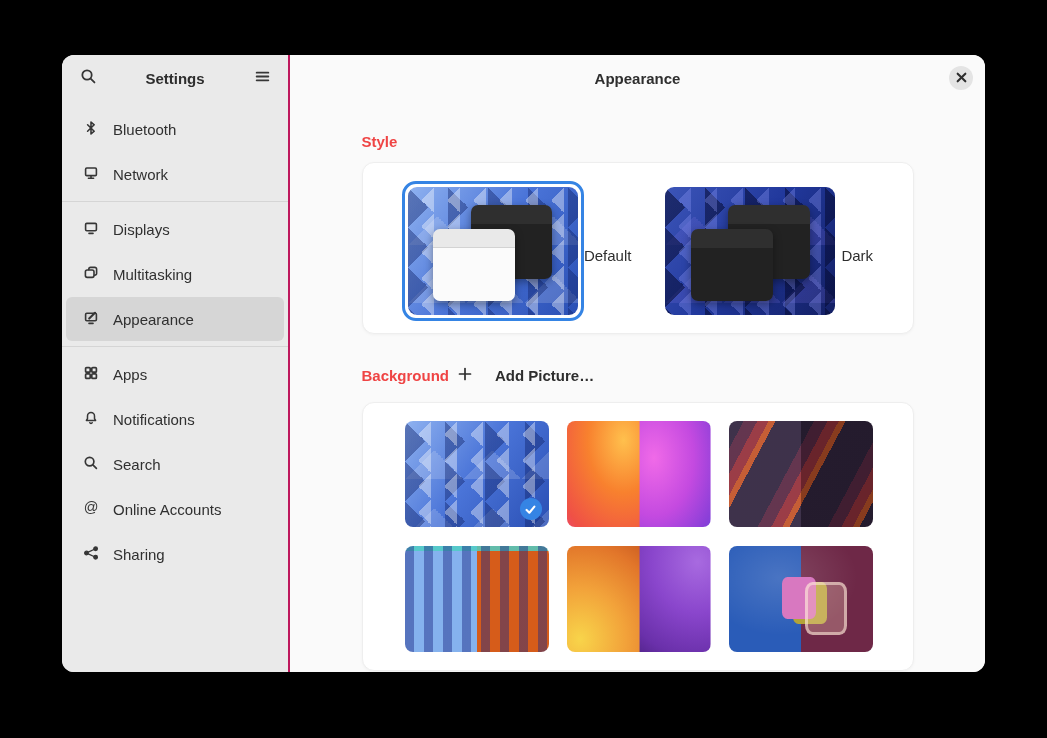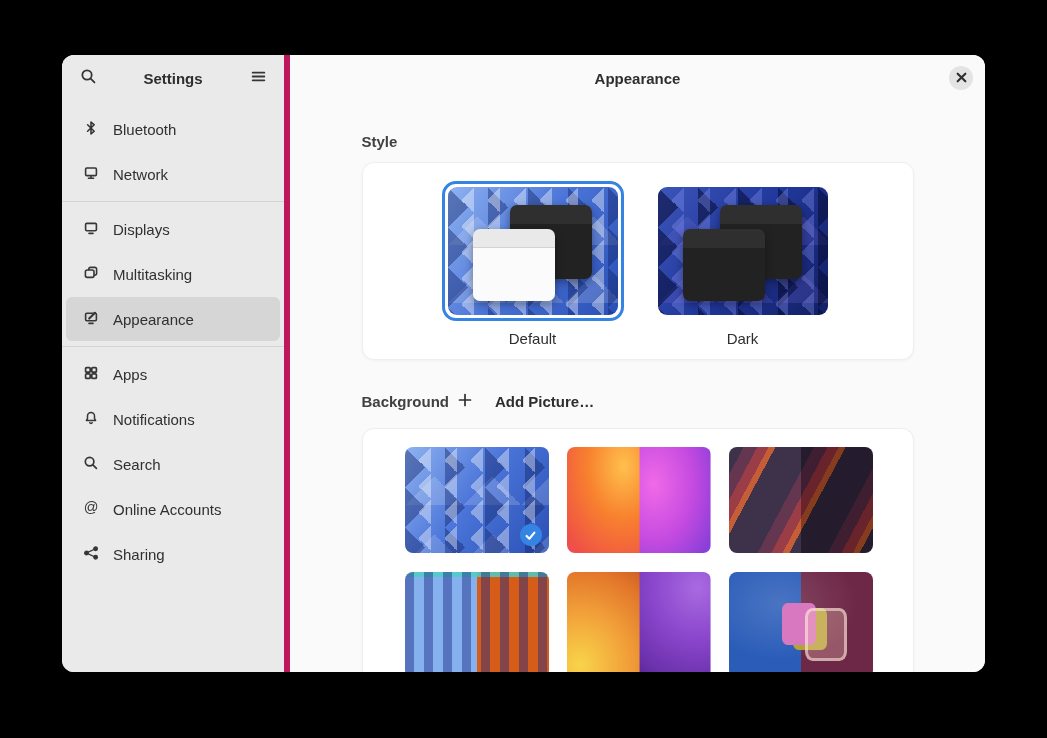--- a/index.html
+++ b/index.html
@@ -4,21 +4,21 @@
 <style>
   * { margin:0; padding:0; box-sizing:border-box; }
   html,body { width:1047px; height:738px; background:#000; overflow:hidden;
               font-family:"Liberation Sans", sans-serif; }
 
   .window { position:absolute; left:62px; top:55px; width:923px; height:617px;
             border-radius:12px; overflow:hidden; display:flex; background:#fafafa;
             box-shadow:0 8px 30px rgba(0,0,0,.6); }
 
   
-  .sidebar { width:228px; flex-shrink:0; background:#eaeaea; border-right:6px solid #be185d;
+  .sidebar { width:228px; flex-shrink:0; background:#eaeaea; border-right:2px solid #be185d;
              display:flex; flex-direction:column; }
   .sidebar-header { height:46px; display:flex; align-items:center; padding:0 11px; }
   .icon-btn { width:30px; height:30px; border:none; background:transparent; border-radius:6px;
               display:flex; align-items:center; justify-content:center; cursor:pointer; }
   .sidebar-title { flex:1; text-align:center; font-weight:700; font-size:15px; color:#2e2e2e; }
   .nav { padding:6px 4px 0; }
   .nav-item { height:44px; margin-bottom:1px; border-radius:6px; display:flex; align-items:center;
               gap:14px; padding:0 17px; cursor:pointer; color:#303030; font-size:15px; }
   .nav-item.selected { background:#d6d6d6; }
   .nav-sep { height:1px; background:#d5d5d5; margin:5px -4px; }
@@ -26,28 +26,28 @@
 
   
   .main { flex:1; display:flex; flex-direction:column; background:#fafafa; }
   .main-header { height:46px; position:relative; display:flex; align-items:center; justify-content:center; }
   .main-title { font-weight:700; font-size:15px; color:#2e2e2e; }
   .close-btn { position:absolute; right:12px; top:11px; width:24px; height:24px; border:none;
                border-radius:50%; background:#e4e4e4; display:flex; align-items:center;
                justify-content:center; cursor:pointer; }
   .content { flex:1; overflow:hidden; padding-top:32px; }
   .col { width:552px; margin:0 auto; }
-  .section-label { font-weight:700; font-size:15px; color:#404040; }
+  .section-label { font-weight:700; font-size:15px; color:#ef4444; }
   .card { background:#fff; border-radius:12px; border:1px solid #eeeeee;
           box-shadow:0 1px 3px rgba(0,0,0,.04); }
 
   
   .style-card { margin-top:12px; padding:18px 0 12px; }
   .style-row { display:flex; justify-content:center; gap:28px; }
-  .style-option { display:flex; flex-direction:column; align-items:center; cursor:pointer; }
+  .style-option { display:flex; flex-direction:row; align-items:center; cursor:pointer; }
   .ring { border:3px solid transparent; border-radius:14px; padding:3px; }
   .ring.selected { border-color:#3584e4; }
   .thumb { width:170px; height:128px; border-radius:9px; position:relative; overflow:hidden; }
   .style-label { margin-top:9px; font-size:15px; color:#2e2e2e; }
 
   
   .tri { background-color:#3b66cf;
     background-image:
       conic-gradient(from 45deg at 50% 50%, rgba(255,255,255,.38) 0 90deg, transparent 90deg),
       conic-gradient(from 225deg at 50% 50%, rgba(16,34,104,.42) 0 90deg, transparent 90deg),

